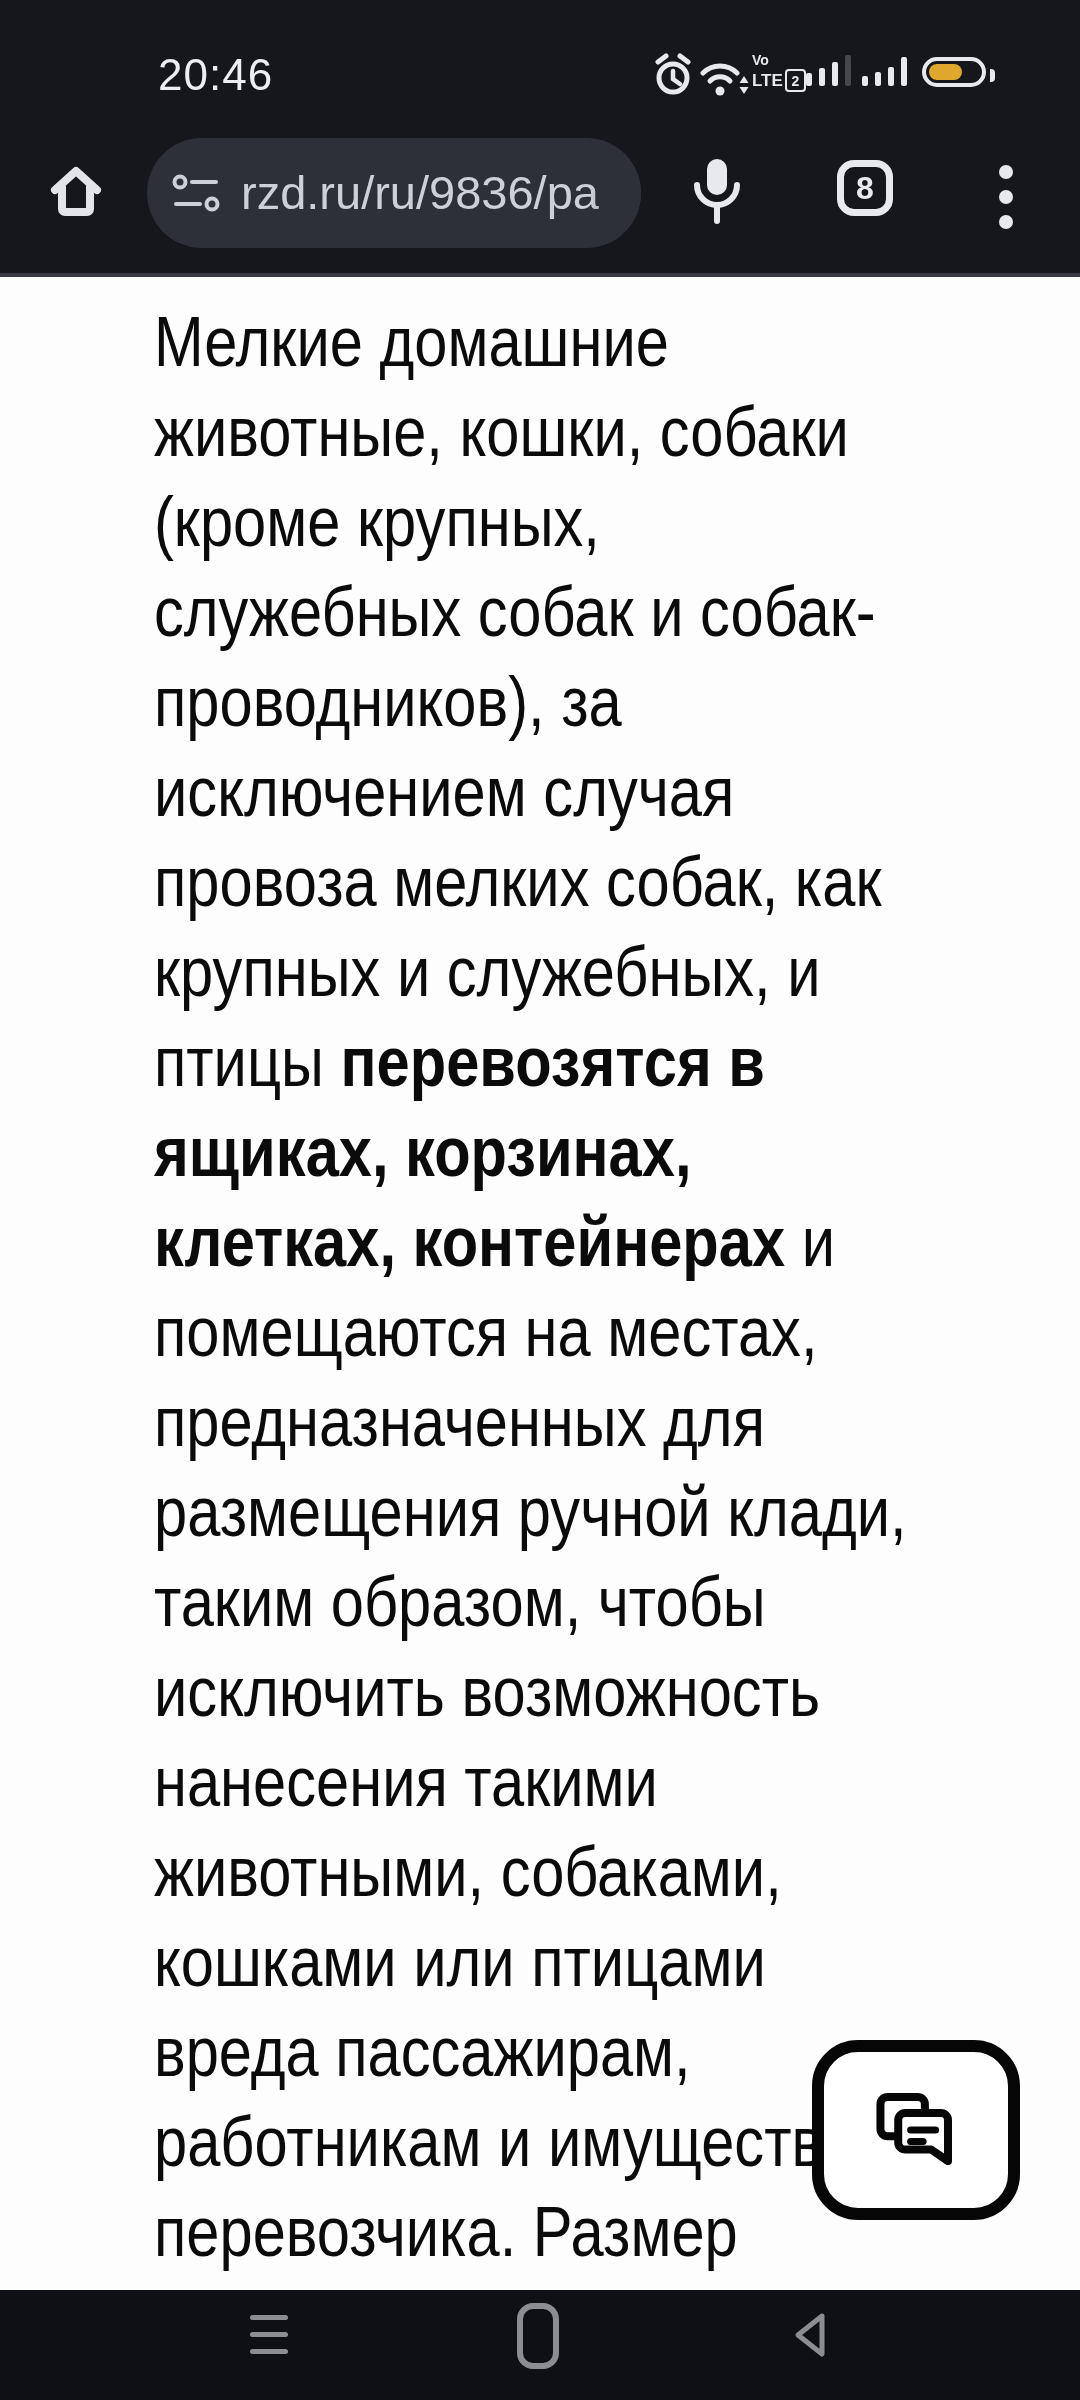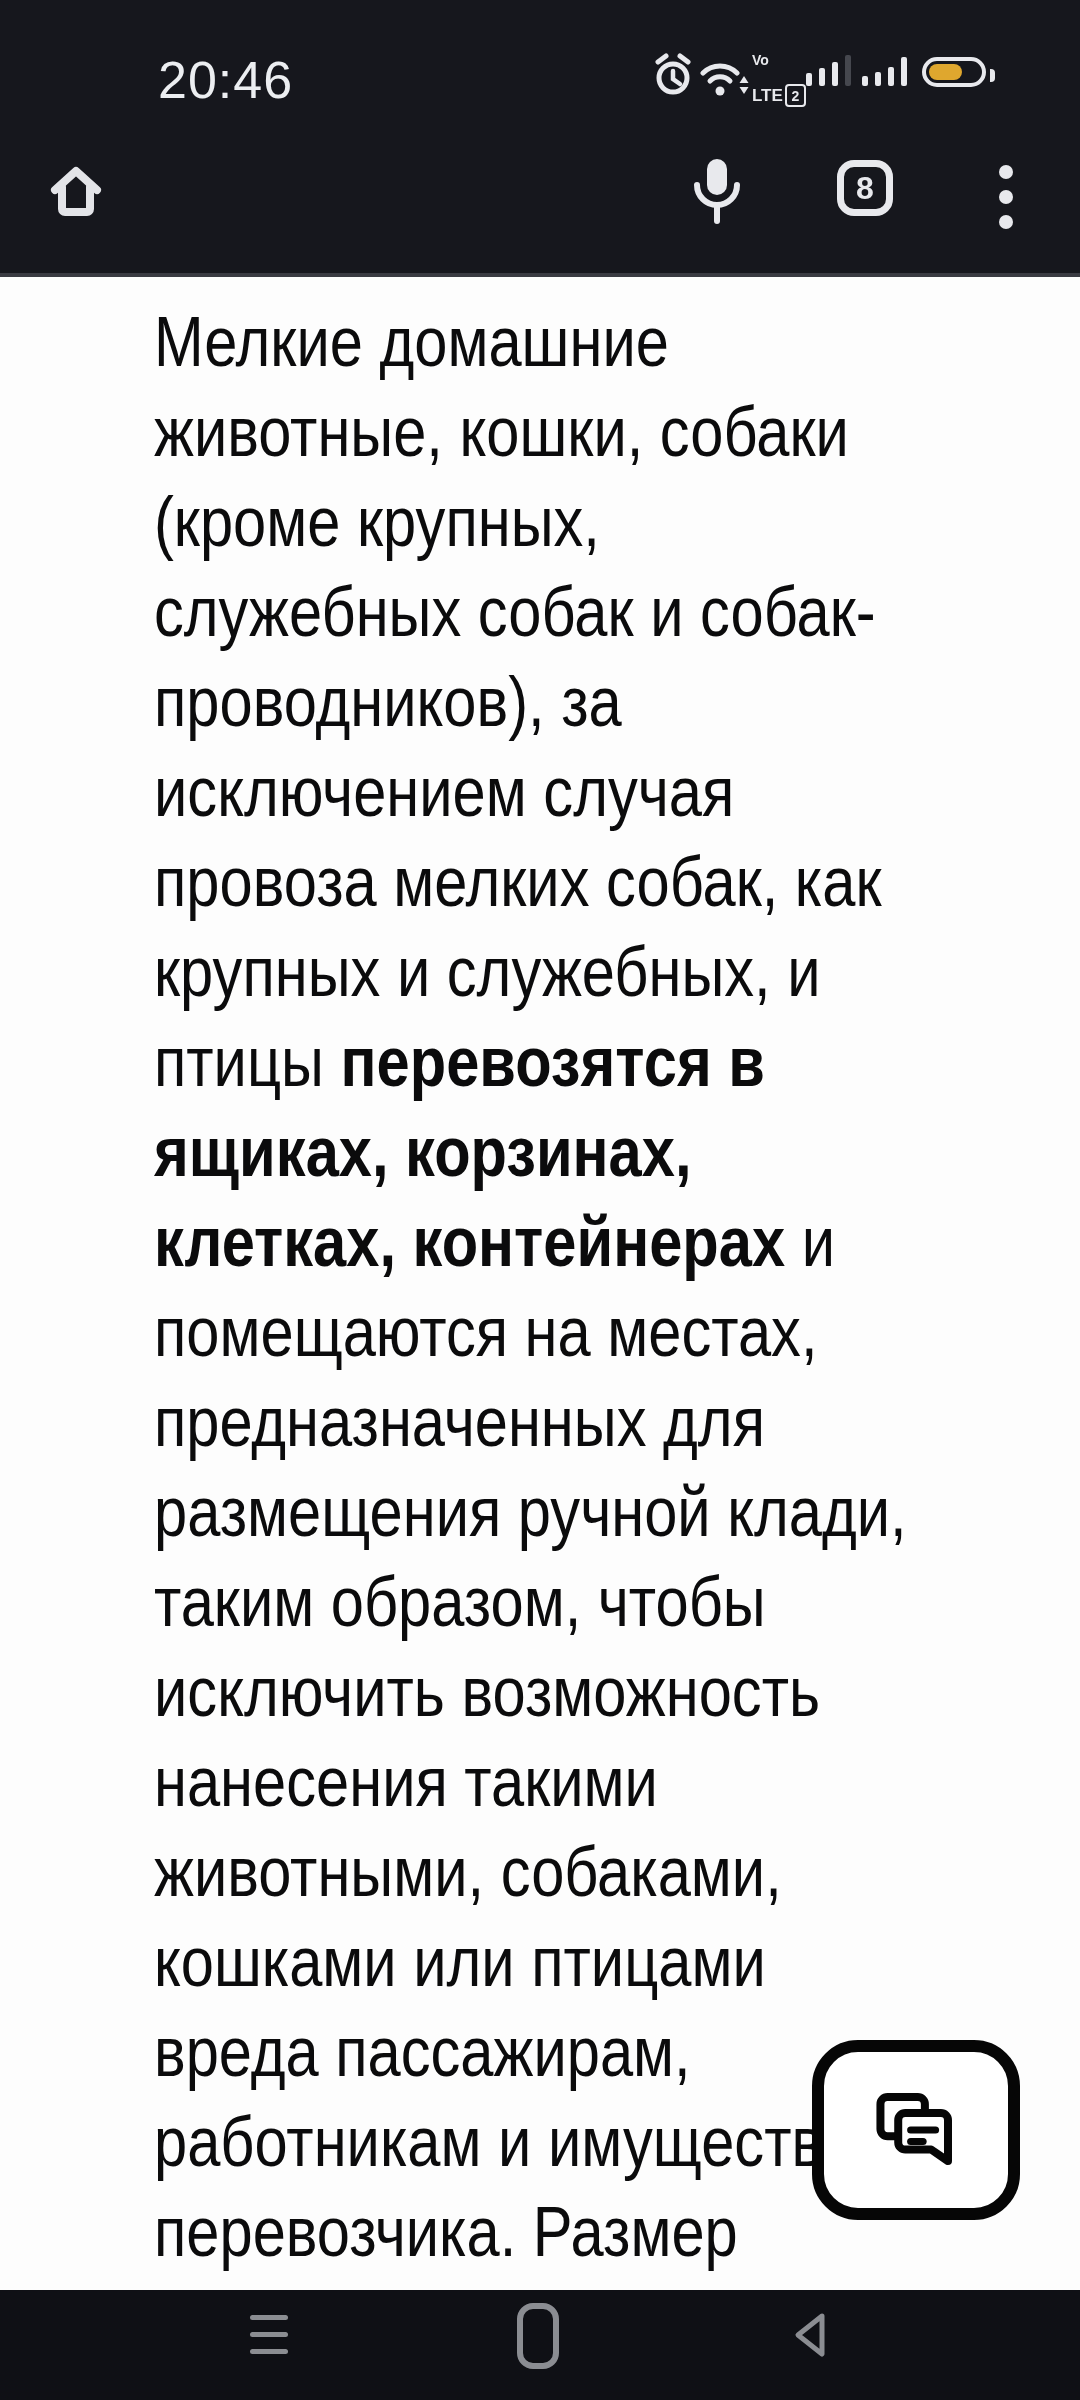--- a/index.html
+++ b/index.html
@@ -2,25 +2,25 @@
 <html><head>
 <meta charset="utf-8">
 <style>
   html,body{margin:0;padding:0;background:#000;}
   .screen{position:relative;width:1080px;height:2400px;overflow:hidden;
           font-family:"Liberation Sans",sans-serif;background:#ffffff;}
 
   
   .header{position:absolute;left:0;top:0;width:1080px;height:277px;
           background:#16171d;border-bottom:4px solid #3a3b42;box-sizing:border-box;}
-  .time{position:absolute;left:158px;top:50px;font-size:52px;color:#eceef1;letter-spacing:1px;}
+  .time{position:absolute;left:158px;top:50px;font-size:44px;color:#eceef1;letter-spacing:1px;}
   .sicon{position:absolute;color:#e8e9ed;}
   .volte{position:absolute;left:752px;top:53px;color:#e8e9ed;line-height:1;}
   .volte .vo{font-size:14px;font-weight:700;letter-spacing:0;}
-  .volte .row2{display:flex;align-items:center;margin-top:17px;}
+  .volte .row2{display:flex;align-items:center;margin-top:2px;}
   .volte .lte{font-size:17px;font-weight:700;}
   .volte .badge{margin-left:2px;width:17px;height:19px;border:2px solid #e8e9ed;border-radius:4px;
                 font-size:14px;font-weight:700;display:flex;align-items:center;justify-content:center;}
   .battery{position:absolute;left:922px;top:57px;width:64px;height:30px;border:4px solid #e8e9ed;
            border-radius:15px;box-sizing:border-box;}
   .battery .fill{position:absolute;left:3px;top:3px;width:33px;height:16px;border-radius:8px;background:#dfa72e;}
   .battery .cap{position:absolute;left:64px;top:8px;width:5px;height:13px;border-radius:0 4px 4px 0;background:#e8e9ed;}
 
   
   .pill{position:absolute;left:147px;top:138px;width:494px;height:110px;border-radius:55px;
@@ -104,20 +104,30 @@
     <div class="battery">
       <div class="fill"></div>
       <div class="cap"></div>
     </div>
 
     <svg class="sicon" style="left:45px;top:160px" width="62" height="60" viewBox="0 0 62 60">
       <path d="M10 30 L31 11 L52 30" fill="none" stroke="#e3e4e8" stroke-width="8" stroke-linecap="round" stroke-linejoin="round"></path>
       <path d="M17 27 V49 a3 3 0 0 0 3 3 H42 a3 3 0 0 0 3 -3 V27" fill="none" stroke="#e3e4e8" stroke-width="8" stroke-linecap="round"></path>
     </svg>
 
+    <div class="pill">
+      <svg style="position:absolute;left:25px;top:36px" width="50" height="38" viewBox="0 0 50 38">
+        <circle cx="8" cy="8" r="5.5" fill="none" stroke="#ced0d8" stroke-width="4"></circle>
+        <path d="M20 8 H44" stroke="#ced0d8" stroke-width="4" stroke-linecap="round"></path>
+        <path d="M4 30 H28" stroke="#ced0d8" stroke-width="4" stroke-linecap="round"></path>
+        <circle cx="40" cy="30" r="5.5" fill="none" stroke="#ced0d8" stroke-width="4"></circle>
+      </svg>
+      <div class="url">rzd.ru/ru/9836/pa</div>
+      <div class="fade"></div>
+    </div>
 
     <svg class="sicon" style="left:692px;top:157px" width="50" height="72" viewBox="0 0 50 72">
       <rect x="15" y="2" width="20" height="36" rx="10" fill="#e8e9ed"></rect>
       <path d="M5 28 a 20 20 0 0 0 40 0" fill="none" stroke="#e8e9ed" stroke-width="6" stroke-linecap="round"></path>
       <path d="M25 50 V64" stroke="#e8e9ed" stroke-width="6" stroke-linecap="round"></path>
     </svg>
 
     <div class="tabbox">
       <span>8</span>
     </div>

